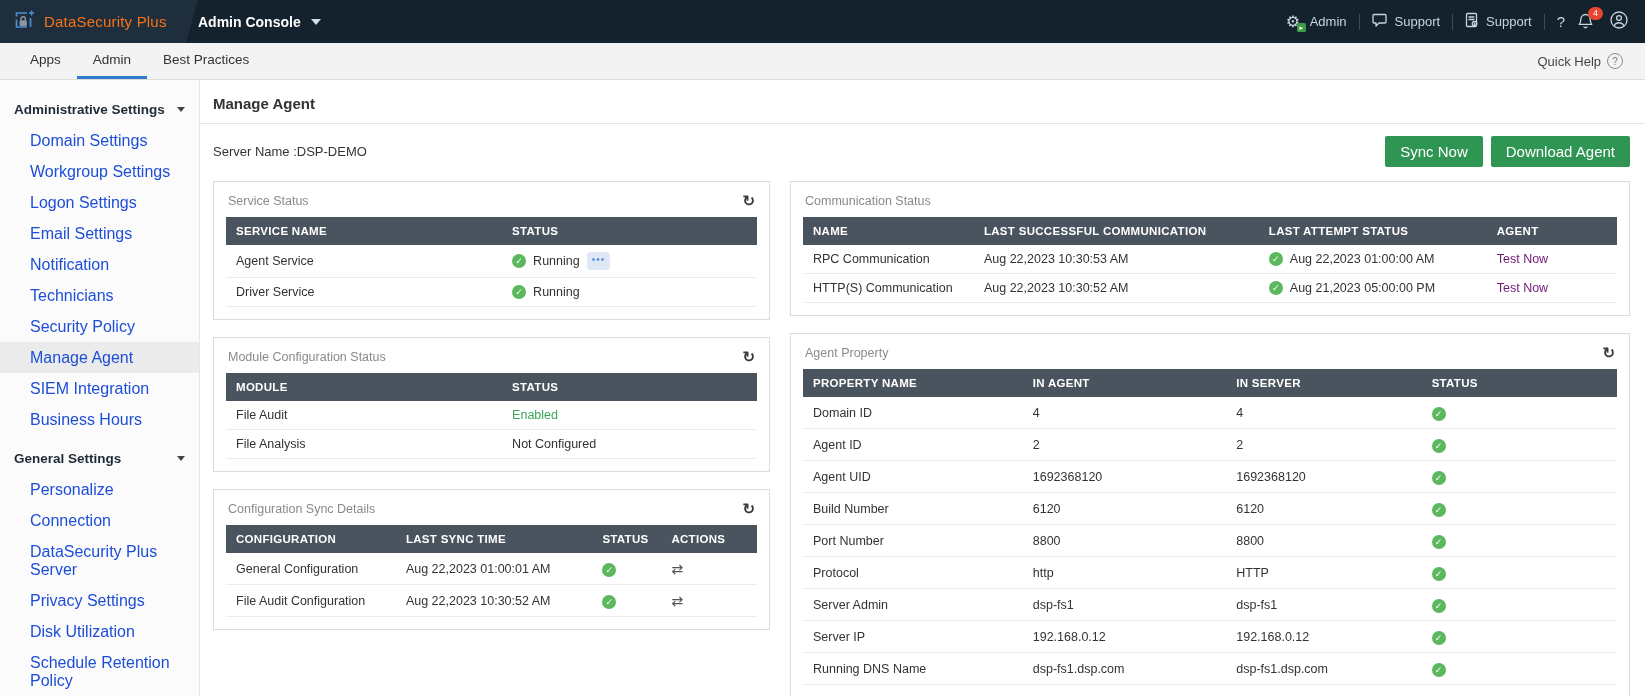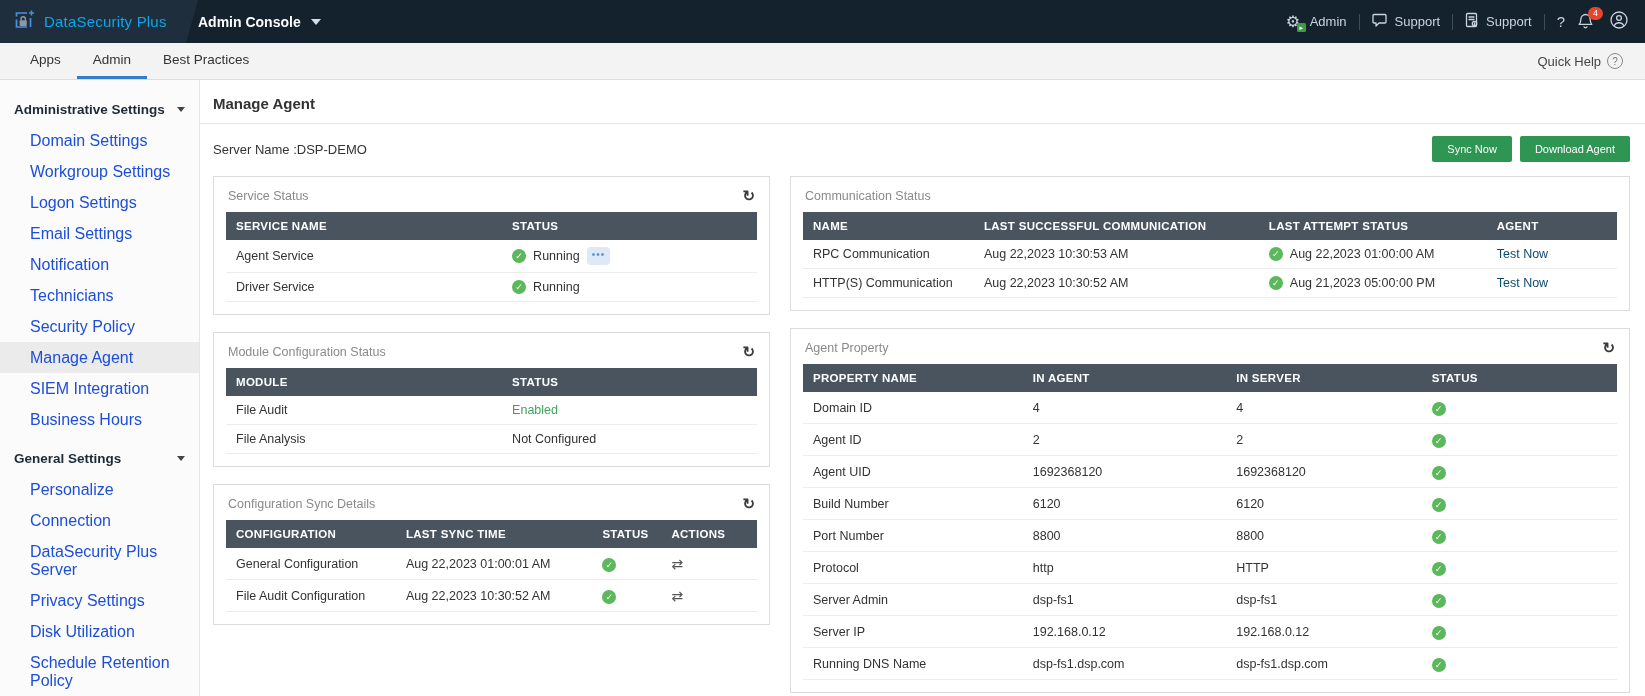--- a/index.html
+++ b/index.html
@@ -4,21 +4,21 @@
 <style>
   * { margin:0; padding:0; box-sizing:border-box; }
   html,body { width:1645px; height:696px; overflow:hidden; background:#fff;
               font-family:"Liberation Sans", sans-serif; }
 
   
   .topbar { height:43px; background:#14222e; display:flex; align-items:center; position:relative; }
   .brandzone { position:relative; height:43px; width:186px; background:#1e2e3c; display:flex; align-items:center; padding-left:14px; flex:0 0 auto; }
   .brandzone::after { content:""; position:absolute; right:-12px; top:0; width:0; height:0;
         border-top:43px solid #1e2e3c; border-right:12px solid transparent; }
-  .brand-name { color:#0ea5e9; font-size:15px; margin-left:8px; letter-spacing:.2px; }
+  .brand-name { color:#f97316; font-size:15px; margin-left:8px; letter-spacing:.2px; }
   .console-wrap { display:flex; align-items:center; margin-left:12px; cursor:pointer; }
   .console-label { color:#ffffff; font-size:14px; font-weight:bold; }
   .caret-down-w { width:0; height:0; border-left:5px solid transparent; border-right:5px solid transparent;
         border-top:6px solid #d7dee4; margin-left:10px; }
   .top-right { margin-left:auto; display:flex; align-items:center; gap:12px; padding-right:16px; color:#c9d4dd; font-size:13px; }
   .nav-item { display:flex; align-items:center; gap:6px; cursor:pointer; color:#c9d4dd; }
   .pipe { width:1px; height:16px; background:#3b4c5b; }
   .i-stroke { stroke:#c9d4dd; fill:none; stroke-width:1.3; stroke-linecap:round; stroke-linejoin:round; }
   .gear-wrap { position:relative; width:18px; height:18px; }
   .gear-glyph { font-size:16px; line-height:18px; color:#c9d4dd; }
@@ -45,21 +45,21 @@
   .caret-down-d { width:0; height:0; border-left:4px solid transparent; border-right:4px solid transparent; border-top:5px solid #444; }
   .sb-item { font-size:16px; color:#1d4ed8; padding:6.5px 10px 6.5px 30px; cursor:pointer; }
   .sb-item.selected { background:#ebebeb; }
 
   .content { flex:1; background:#fff; }
   .content-header { border-bottom:1px solid #e6e6e6; padding:15px 15px 11px 13px; }
   .page-title { font-size:15px; font-weight:bold; color:#333; }
   .server-row { display:flex; align-items:center; justify-content:space-between; padding:12px 15px 13px 13px; }
   .server-name { font-size:13px; color:#333; }
   .btn-group { display:flex; gap:8px; }
-  .btn-green { background:#2e9553; color:#fff; font-size:11px; border:none; padding:7px 15px; border-radius:2px; cursor:pointer;
+  .btn-green { background:#2e9553; color:#fff; font-size:15px; border:none; padding:7px 15px; border-radius:2px; cursor:pointer;
         font-family:"Liberation Sans", sans-serif; }
 
   
   .panels { display:flex; gap:20px; padding:1px 15px 0 13px; align-items:flex-start; }
   .col-left { width:557px; flex:0 0 557px; display:flex; flex-direction:column; gap:17px; }
   .col-right { flex:1; display:flex; flex-direction:column; gap:17px; }
   .panel { border:1px solid #dcdcdc; background:#fff; padding:10px 12px 12px 12px; }
   .panel-head { display:flex; align-items:center; justify-content:space-between; padding:2px 2px 9px 2px; }
   .panel-title { font-size:12.5px; color:#8a8a8a; }
   .refresh { font-size:15px; color:#3c3c3c; font-weight:bold; cursor:pointer; line-height:14px; }
@@ -69,21 +69,21 @@
         padding:8px 10px; letter-spacing:.3px; white-space:nowrap; overflow:hidden; }
   tbody td { font-size:12.5px; color:#333; padding:7px 10px; border-bottom:1px solid #ececec; white-space:nowrap; overflow:hidden; }
   tbody tr:last-child td { border-bottom:1px solid #ececec; }
 
   .ok-ico { display:inline-block; width:14px; height:14px; background:#5cb85c; border-radius:50%; color:#fff;
         font-size:9px; line-height:14px; text-align:center; vertical-align:-2px; }
   .status-cell { display:flex; align-items:center; gap:7px; }
   .more-btn { background:#dfe8f6; color:#5a8fd6; border:none; border-radius:4px; font-size:10px; line-height:10px;
         padding:3px 5px 5px; cursor:pointer; letter-spacing:1px; }
   .txt-green { color:#3fa45b; }
-  .link-blue { color:#0c4a6e; cursor:pointer; }
+  .link-blue { color:#701a75; cursor:pointer; }
   .sync-ico { font-size:14px; color:#555; cursor:pointer; }
 </style>
 </head>
 <body>
 
 <div class="topbar">
   <div class="brandzone">
     <span>
       <svg width="22" height="22" viewBox="0 0 22 22">
         <path d="M2.5 7.5 V4 H13" fill="none" stroke="#4a90d9" stroke-width="1.7"></path>

